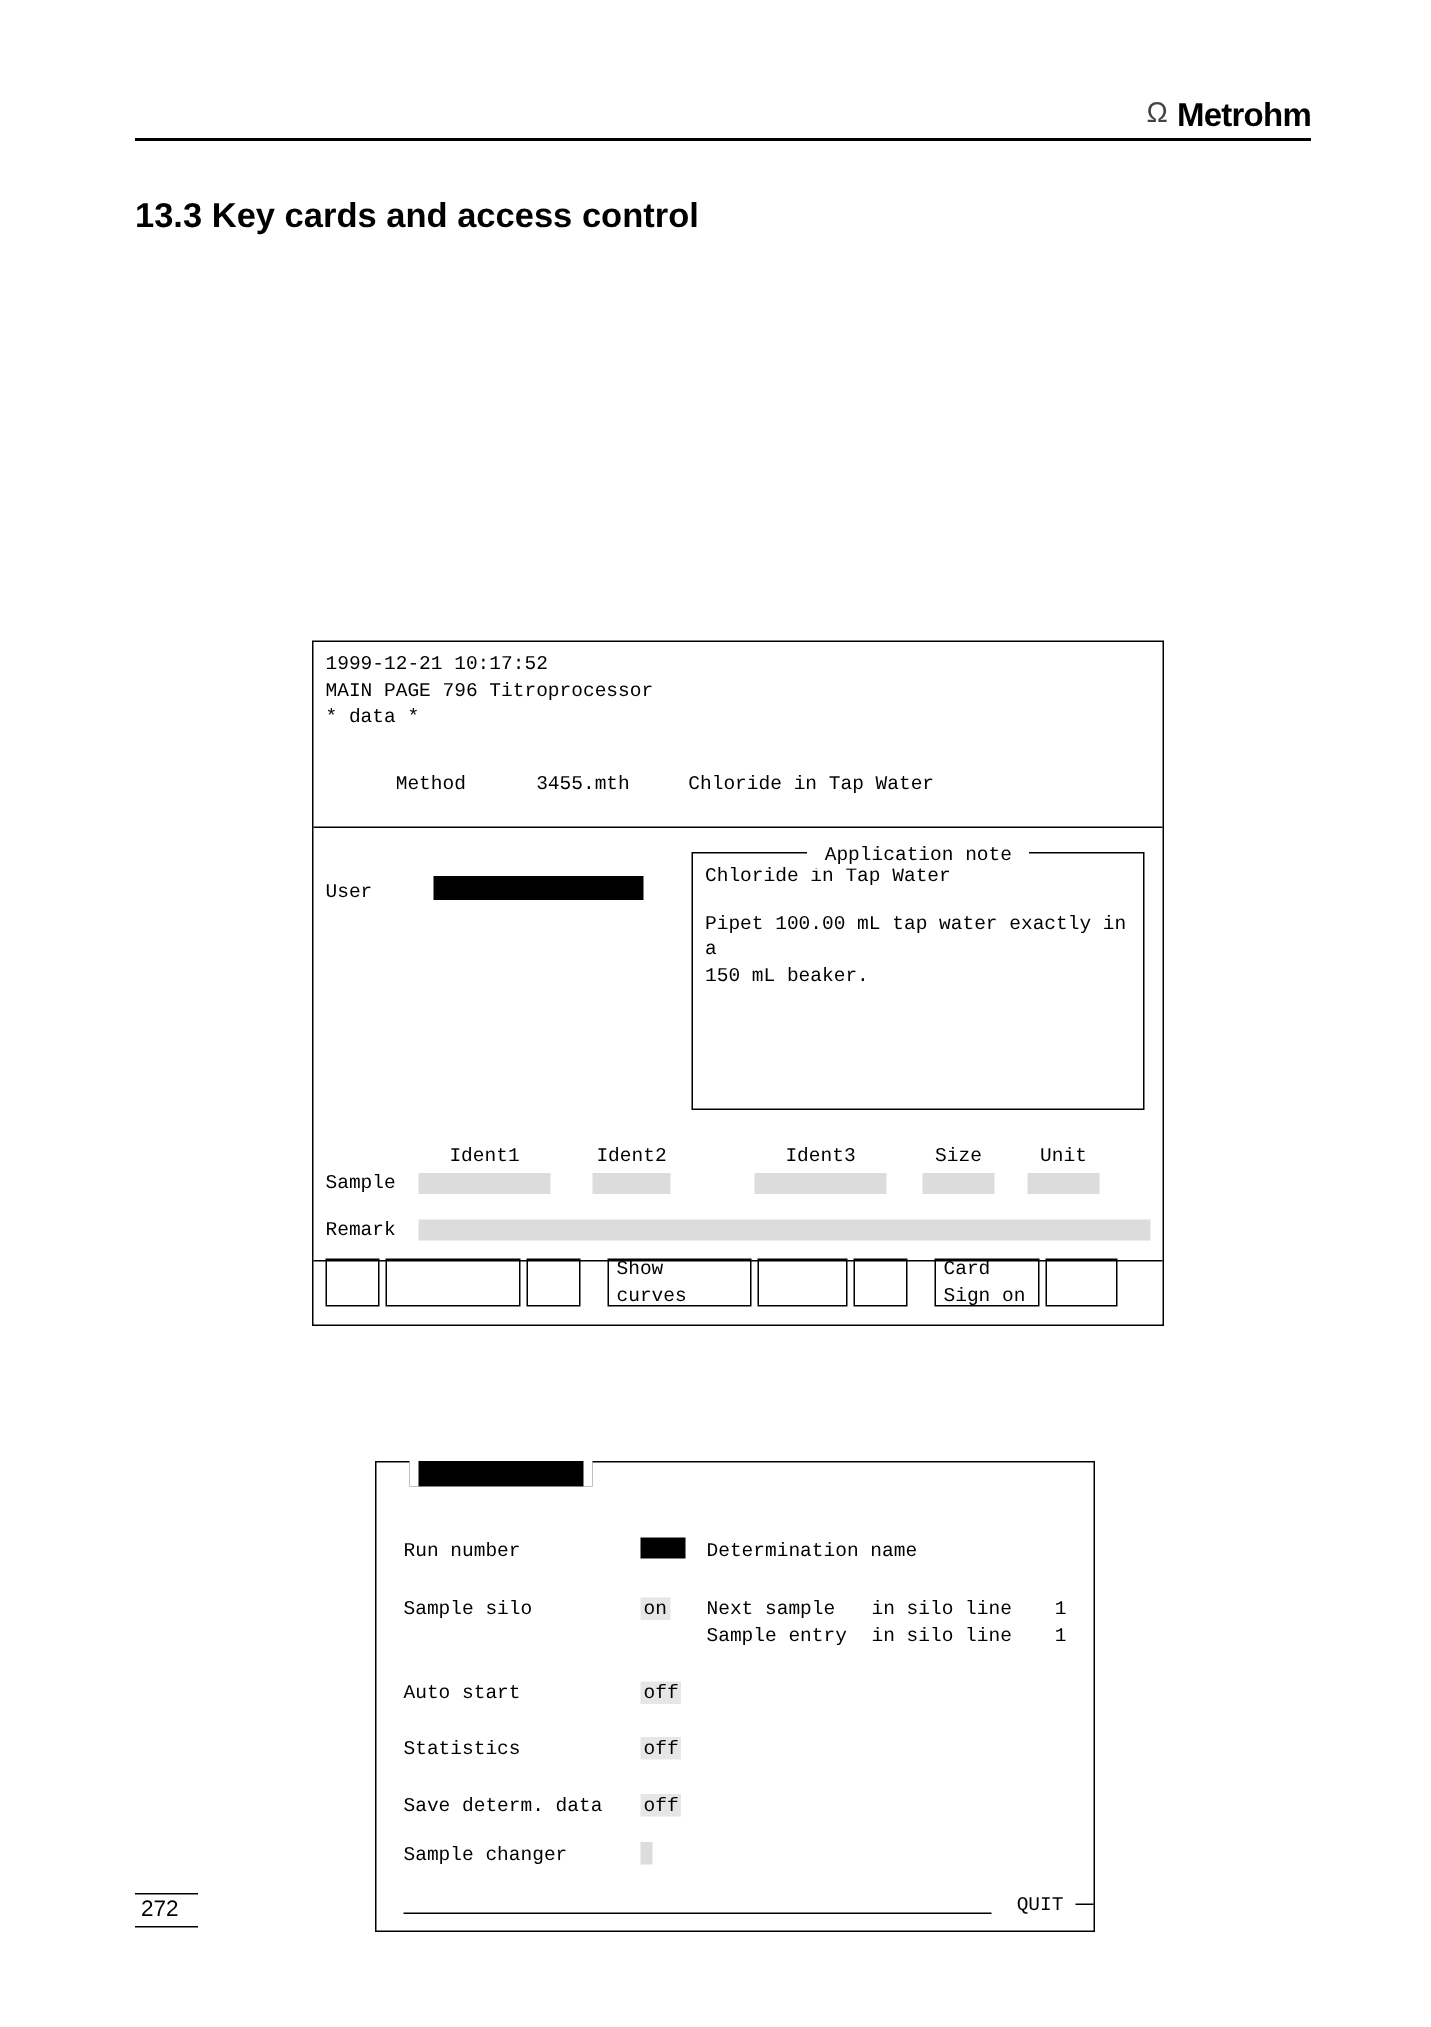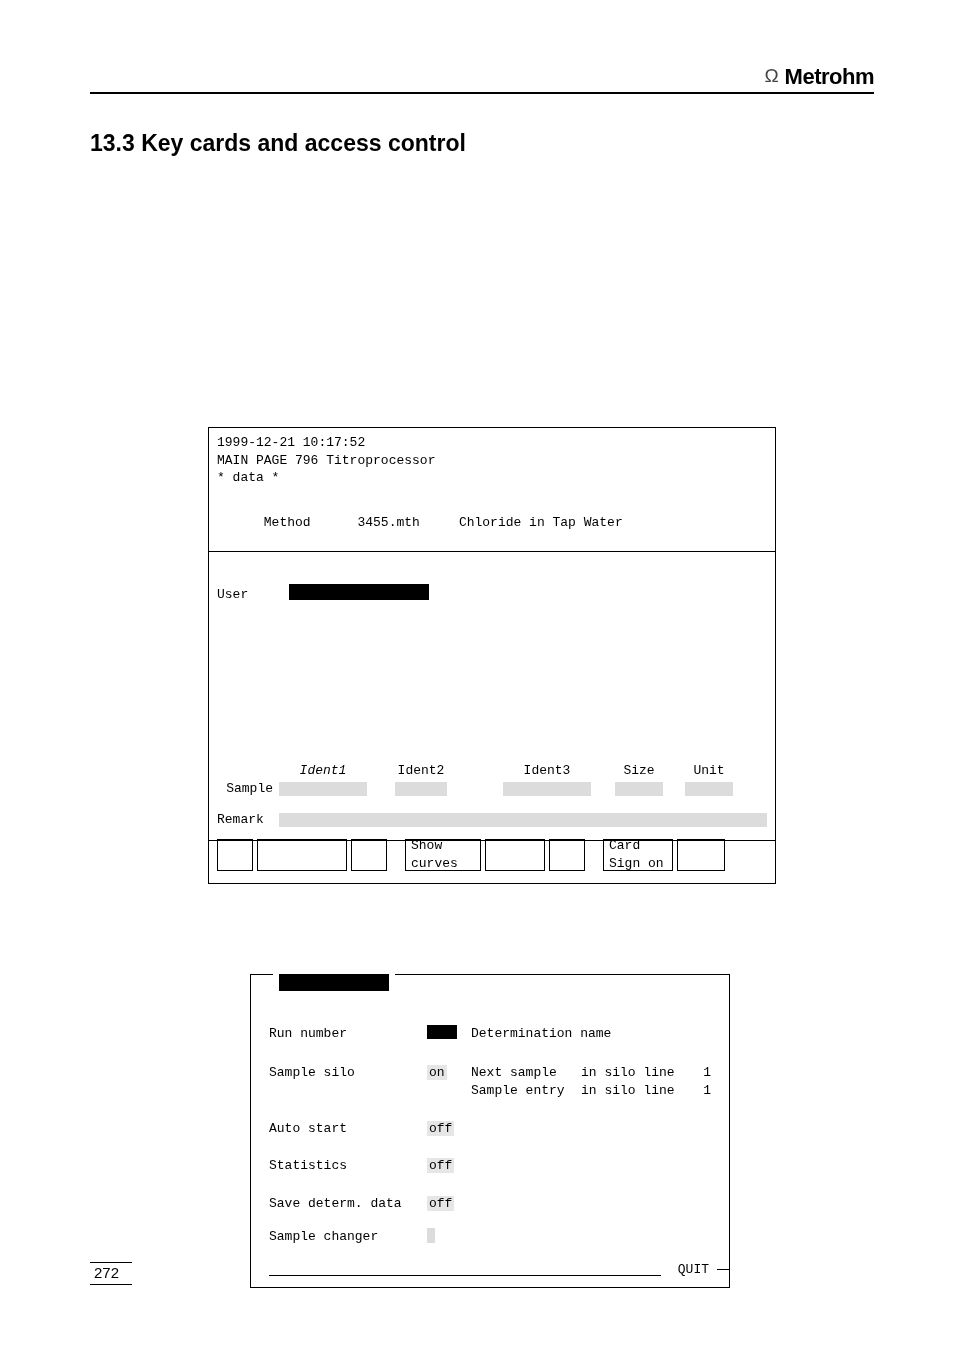--- a/index.html
+++ b/index.html
@@ -118,31 +118,30 @@
   .note-body div { margin-bottom: 14px; }
   
   .ident-headers {
     display: flex;
     margin-top: 0;
   }
   .ident-headers span {
     display: inline-block;
     text-align: center;
   }
-  .h-ident1 { margin-left: 62px; width: 88px; text-align: left; font-style: italic; }
+  .h-ident1 { margin-left: 62px; width: 88px; text-align: left; }
   .h-ident2 { margin-left: 28px; width: 52px; text-align: left; }
   .h-ident3 { margin-left: 56px; width: 88px; text-align: left; }
   .h-size   { margin-left: 24px; width: 48px; text-align: left; }
   .h-unit   { margin-left: 22px; width: 48px; text-align: left; }
 
   .sample-row {
     display: flex;
     align-items: center;
     margin-top: 0px;
-    text-align: right;
   }
   .lbl-sample { width: 56px; }
   .greybox {
     background: #dcdcdc;
     height: 14px;
     display: inline-block;
   }
   .g-ident1 { width: 88px; margin-left: 6px; }
   .g-ident2 { width: 52px; margin-left: 28px; }
   .g-ident3 { width: 88px; margin-left: 56px; }
@@ -179,21 +178,21 @@
     height: 32px;
     box-sizing: border-box;
     padding: 2px 5px;
     display: flex;
     flex-direction: column;
     justify-content: center;
     white-space: pre;
   }
   .bbtn.small { width: 36px; }
   .bbtn.med   { width: 90px; }
-  .bbtn.showc { width: 76px; }
+  .bbtn.showc { width: 96px; }
   .bbtn.size  { width: 36px; }
   .bbtn.gap-before { margin-left: 14px; }
 
   
   .config-box {
     border: 1px solid #000;
     margin-top: 90px;
     margin-left: 160px;
     width: 480px;
     position: relative;
@@ -296,20 +295,28 @@
     </div>
     <div class="panel-method-row">
       <span>Method</span><span>      </span><span>3455.mth</span><span>     </span><span>Chloride in Tap Water</span>
     </div>
     <hr class="panel-hr">
 
     <div class="main-area">
       <span class="user-label">User</span>
       <div class="user-black"></div>
 
+      <div class="note-box">
+        <span class="note-title">&nbsp;<span>Application note</span>&nbsp;</span>
+        <div class="note-body">
+          <div>Chloride in Tap Water</div>
+          <div>Pipet 100.00 mL tap water exactly in a</div>
+          <div style="margin-top:-14px">150 mL beaker.</div>
+        </div>
+      </div>
     </div>
 
     <div class="ident-headers">
       <span class="h-ident1">Ident1</span>
       <span class="h-ident2">Ident2</span>
       <span class="h-ident3">Ident3</span>
       <span class="h-size">Size</span>
       <span class="h-unit">Unit</span>
     </div>
 

